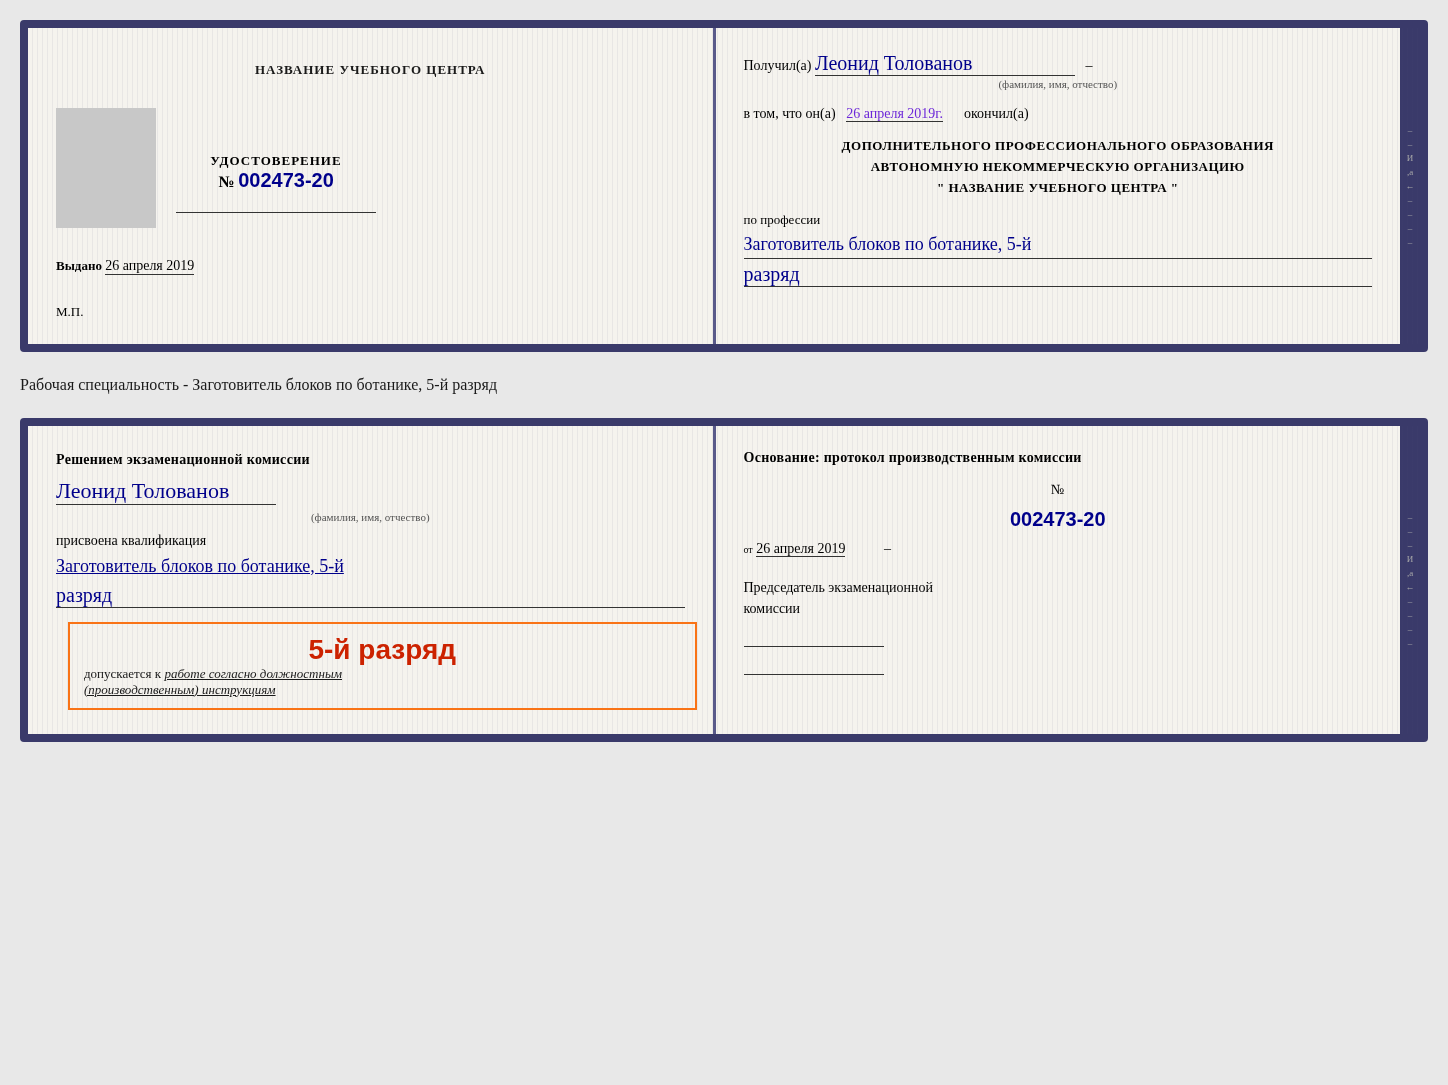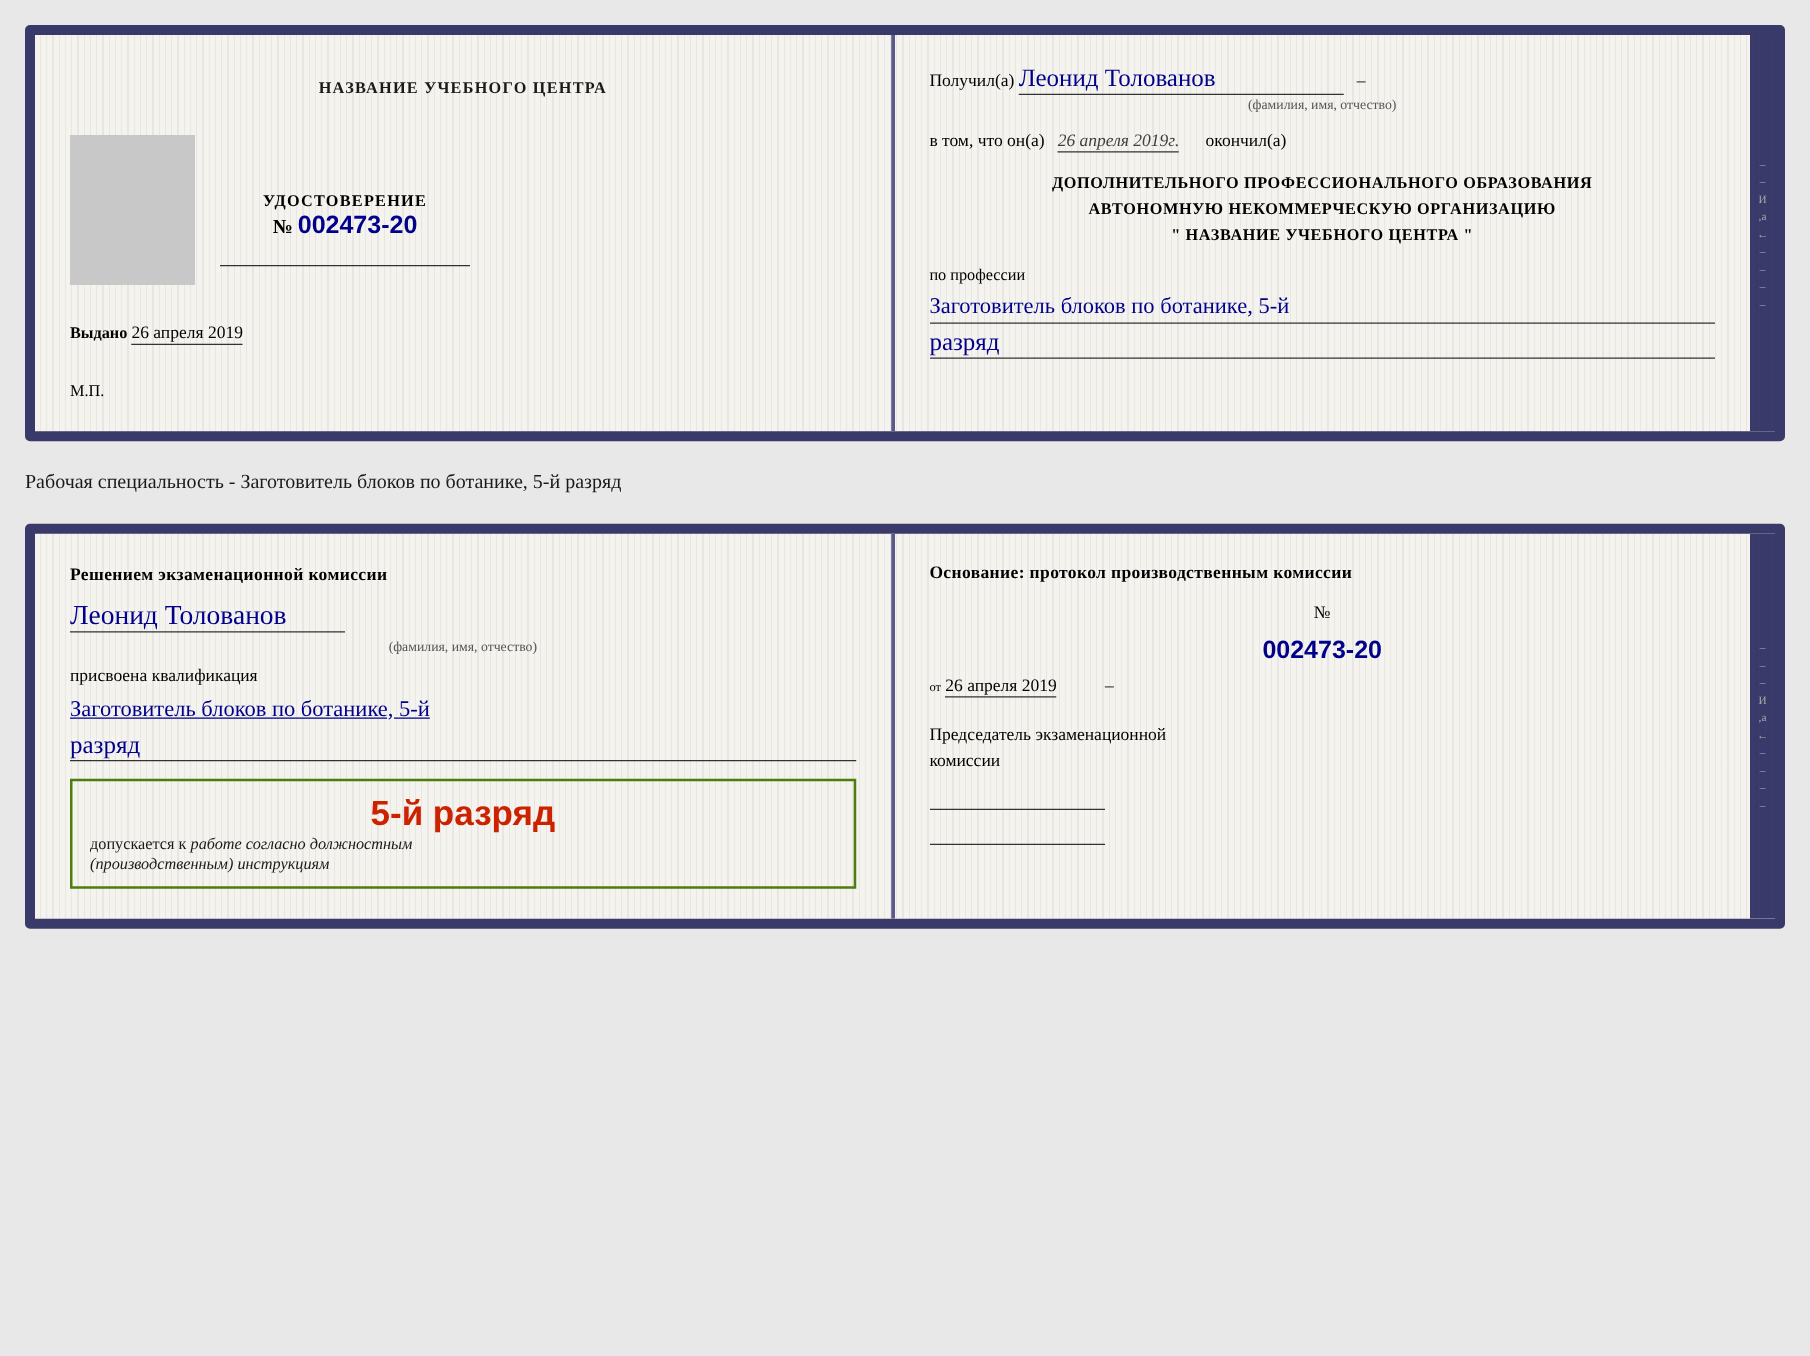--- a/index.html
+++ b/index.html
@@ -127,22 +127,21 @@
 
     .fio-label {
       font-size: 11px;
       color: #555;
       text-align: center;
       display: block;
       margin-top: 2px;
     }
 
     .vdate-value {
-      font-style: italic;
-      color: #404040;
+      color: #6d28d9;
       border-bottom: 1px solid #333;
       font-size: 14px;
     }
 
     .okoncil {
       font-size: 14px;
     }
 
     .org-block {
       font-size: 13px;
@@ -220,43 +219,45 @@
       font-size: 20px;
       font-family: 'Segoe Script', 'Comic Sans MS', cursive;
       color: #00008b;
       border-bottom: 1px solid #333;
       display: block;
       margin-top: 4px;
     }
 
     
     .badge-box {
-      border: 2px solid #4d7c0f;
+      border: 2px solid #f97316;
       padding: 10px 14px;
       margin-top: 14px;
       display: inline-block;
       width: 100%;
+      margin-left: 12px;
     }
 
     .badge-rank {
       font-size: 28px;
       font-weight: bold;
       color: #cc2200;
       font-family: Arial, sans-serif;
       text-align: center;
       display: block;
     }
 
     .badge-admit {
       font-size: 13px;
       color: #1a1a1a;
     }
 
     .badge-admit .italic-text {
       font-style: italic;
+      text-decoration: underline;
     }
 
     
     .osnov-line {
       font-size: 14px;
       font-weight: bold;
       letter-spacing: 0.3px;
       margin-bottom: 14px;
     }
 

